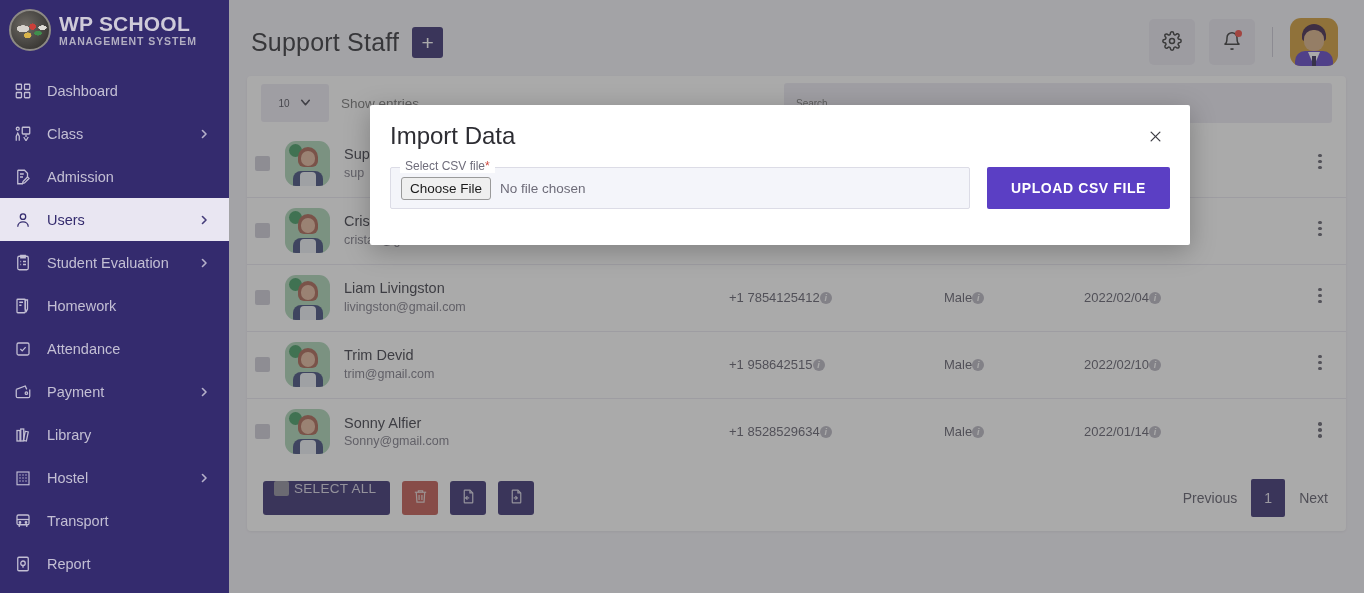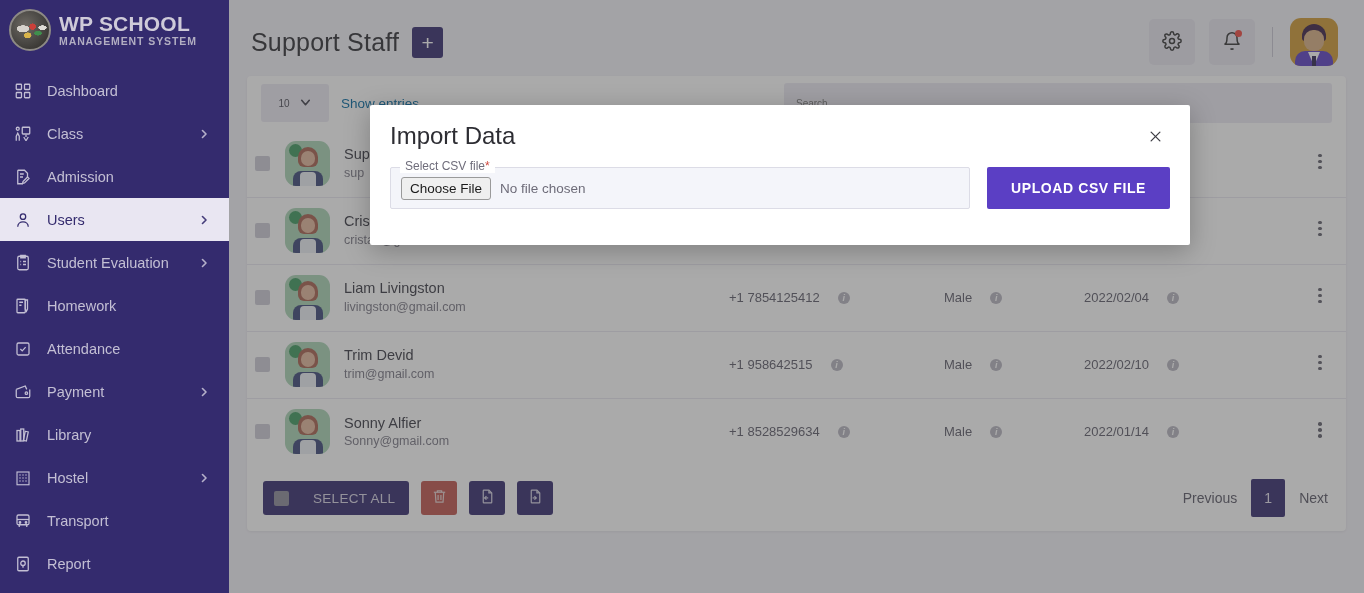--- a/index.html
+++ b/index.html
@@ -178,21 +178,21 @@
   .len-select {
     width: 68px; height: 38px;
     background: #eceaf3;
     border: none; border-radius: 3px;
     display: flex; align-items: center; justify-content: center;
     gap: 9px;
     font-size: 10px; color: #4a4a55;
     cursor: pointer;
   }
   .len-select svg { width: 13px; height: 13px; }
-  .show-entries { font-size: 13.5px; color: #0369a1; }
+  .show-entries { font-size: 13.5px; color: #737373; }
   .toolbar-spacer { flex: 1 1 auto; }
   .search-wrap {
     width: 548px; height: 40px;
     background: #eceaf3;
     border-radius: 3px;
     display: flex; align-items: center;
     padding: 0 12px;
   }
   .search-wrap input {
     flex: 1 1 auto;
@@ -242,21 +242,21 @@
   .ua-shirt {
     position: absolute; left: 15px; bottom: 0;
     width: 16px; height: 14px; border-radius: 4px 4px 0 0;
     background: #eceff4;
   }
   .user-name { font-size: 14.5px; color: #3a3a44; line-height: 1.35; }
   .user-email { font-size: 12.5px; color: #7b7986; line-height: 1.35; }
   .td-phone { font-size: 13px; color: #5e5c6a; width: 215px; }
   .td-gender { font-size: 13px; color: #5e5c6a; width: 140px; }
   .td-date { font-size: 13px; color: #5e5c6a; width: 210px; }
-  .cellv { display: inline-flex; align-items: center; gap: 18px; }
+  .cellv { display: inline-flex; align-items: center; gap: 0; }
   .info-ico {
     width: 12px; height: 12px; border-radius: 50%;
     background: #b7b5c0; color: #fff;
     font-size: 9px; line-height: 12px; text-align: center;
     font-style: italic; font-weight: bold;
     display: inline-block;
   }
   .td-actions { width: 52px; text-align: center; }
   .kebab { display: inline-block; cursor: pointer; padding: 6px; }
   .kebab i {
@@ -268,21 +268,21 @@
   .card-footer {
     height: 66px;
     display: flex; align-items: center;
     padding: 0 16px;
     gap: 12px;
   }
   .select-all-btn {
     height: 34px; padding: 0 14px 0 11px;
     background: #342b6e; color: #d7d4e4;
     border: none; border-radius: 3px;
-    display: flex; align-items: center; gap: 24px;
+    display: flex; align-items: flex-start; gap: 5px;
     font-size: 13.5px; letter-spacing: .3px; cursor: pointer;
     font-family: "Liberation Sans", sans-serif;
   }
   .select-all-btn .box {
     width: 15px; height: 15px; background: #8c8a99; border-radius: 2px;
   }
   .sq-btn {
     width: 36px; height: 34px; border: none; border-radius: 3px;
     background: #342b6e; color: #d7d4e4;
     display: flex; align-items: center; justify-content: center;

